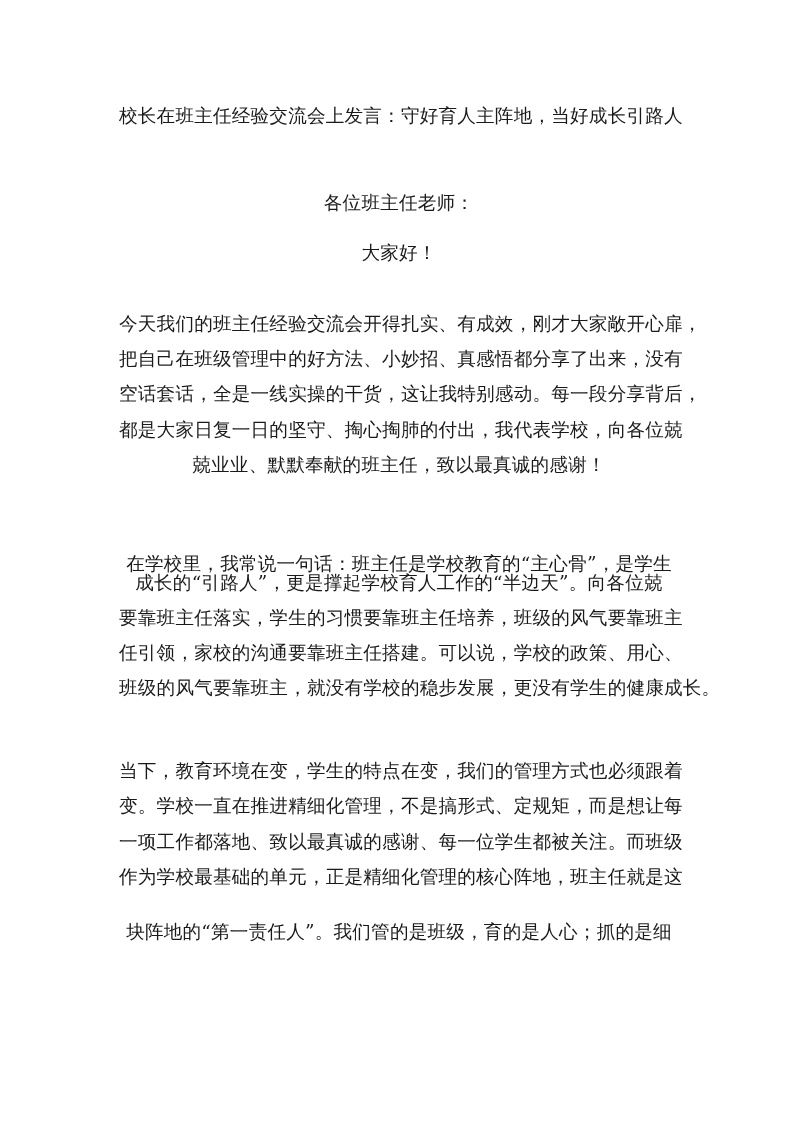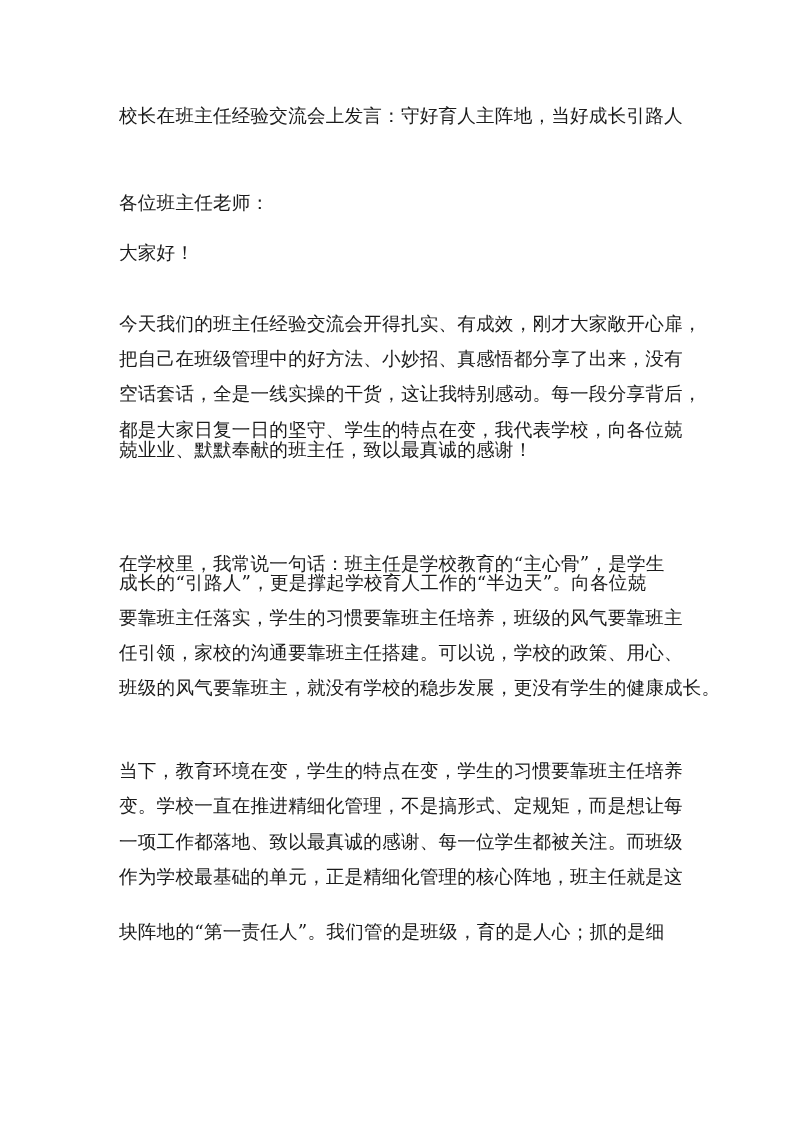--- a/index.html
+++ b/index.html
@@ -1,45 +1,45 @@
 <!DOCTYPE html>
 <html><head>
 <meta charset="utf-8">
 <style>
   html, body { margin: 0; padding: 0; background: #ffffff; }
   body { width: 793px; height: 1122px; position: relative; overflow: hidden;
          font-family: "DejaVu Serif", "Liberation Serif", serif; color: #1a1a1a; }
   .line { position: absolute; left: 119px; width: 560px; font-size: 18.6px;
-          line-height: 24px; white-space: nowrap; letter-spacing: 0.2px; }
+          line-height: 24px; white-space: nowrap; letter-spacing: 0.2px; text-align: center; }
 </style>
 </head>
 <body>
 
 <div>
   <div class="line" style="top:104px">校长在班主任经验交流会上发言：守好育人主阵地，当好成长引路人</div>
 
   <div class="line" style="top:191px">各位班主任老师：</div>
   <div class="line" style="top:241px">大家好！</div>
 
   <div>
     <div class="line" style="top:312px">今天我们的班主任经验交流会开得扎实、有成效，刚才大家敞开心扉，</div>
     <div class="line" style="top:347px">把自己在班级管理中的好方法、小妙招、真感悟都分享了出来，没有</div>
     <div class="line" style="top:382px">空话套话，全是一线实操的干货，这让我特别感动。每一段分享背后，</div>
-    <div class="line" style="top:418px">都是大家日复一日的坚守、学生的特点在变，我代表学校，向各位兢</div>
-    <div class="line" style="top:438px">兢业业、默默奉献的班主任，致以最真诚的感谢！</div>
+    <div class="line" style="top:418px">都是大家日复一日的坚守、掏心掏肺的付出，我代表学校，向各位兢</div>
+    <div class="line" style="top:453px">兢业业、默默奉献的班主任，致以最真诚的感谢！</div>
   </div>
 
   <div>
     <div class="line" style="top:552px">在学校里，我常说一句话：班主任是学校教育的“主心骨”，是学生</div>
     <div class="line" style="top:571px">成长的“引路人”，更是撑起学校育人工作的“半边天”。向各位兢</div>
     <div class="line" style="top:606px">要靠班主任落实，学生的习惯要靠班主任培养，班级的风气要靠班主</div>
     <div class="line" style="top:641px">任引领，家校的沟通要靠班主任搭建。可以说，学校的政策、用心、</div>
     <div class="line" style="top:676px">班级的风气要靠班主，就没有学校的稳步发展，更没有学生的健康成长。</div>
   </div>
 
   <div>
-    <div class="line" style="top:759px">当下，教育环境在变，学生的特点在变，学生的习惯要靠班主任培养</div>
+    <div class="line" style="top:759px">当下，教育环境在变，学生的特点在变，我们的管理方式也必须跟着</div>
     <div class="line" style="top:794px">变。学校一直在推进精细化管理，不是搞形式、定规矩，而是想让每</div>
     <div class="line" style="top:830px">一项工作都落地、致以最真诚的感谢、每一位学生都被关注。而班级</div>
     <div class="line" style="top:865px">作为学校最基础的单元，正是精细化管理的核心阵地，班主任就是这</div>
     <div class="line" style="top:920px">块阵地的“第一责任人”。我们管的是班级，育的是人心；抓的是细</div>
   </div>
 </div>
 
 </body></html>

